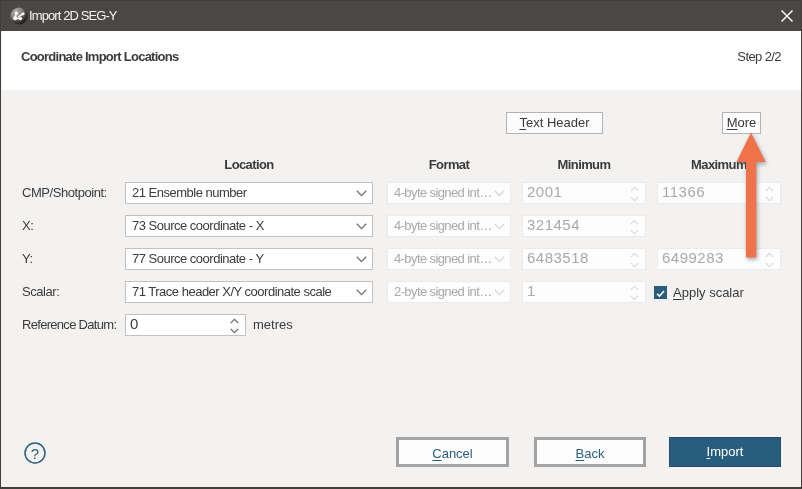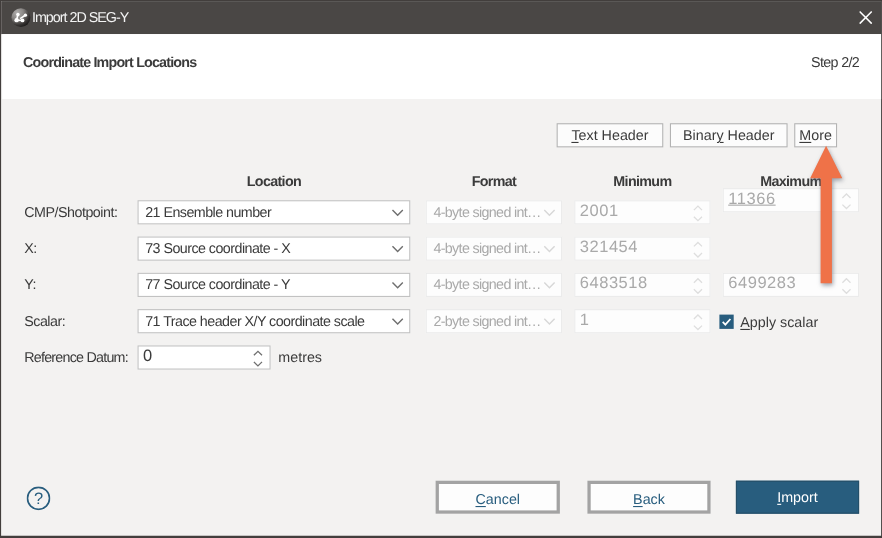--- a/index.html
+++ b/index.html
@@ -69,21 +69,20 @@
         <line x1="11.5" y1="0.5" x2="0.5" y2="11.5"></line>
       </g>
     </svg>
   </div>
   <div id="band">
     <div id="htitle">Coordinate Import Locations</div>
     <div id="step">Step 2/2</div>
   </div>
 
   <div class="topbtn" style="left:505px;top:111px;width:97px;"><span class="u">T</span>ext Header</div>
-  <div class="topbtn" style="left:608px;top:111px;width:107px;">Binar<span class="u">y</span> Header</div>
   <div class="topbtn" style="left:721px;top:111px;width:39px;"><span class="u">M</span>ore</div>
 
   <div class="colhead" style="left:124px;width:248px;">Location</div>
   <div class="colhead" style="left:386px;width:124px;">Format</div>
   <div class="colhead" style="left:521px;width:124px;">Minimum</div>
   <div class="colhead" style="left:656px;width:124px;">Maximum</div>
 
   <div class="lbl" style="top:181px;">CMP/Shotpoint:</div>
   <div class="lbl" style="top:214px;">X:</div>
   <div class="lbl" style="top:247px;">Y:</div>
@@ -98,21 +97,21 @@
     <svg class="ch" width="11" height="7" viewBox="0 0 11 7">
         <polyline points="0.8,0.8 5.5,5.6 10.2,0.8" fill="none" stroke="#d7d7d7" stroke-width="1.3"></polyline>
       </svg></div>
   <div class="spin dis" style="left:521px;top:181px;width:124px;">2001
     <svg class="ud" width="9" height="16" viewBox="0 0 9 16">
         <g fill="none" stroke="#dedede" stroke-width="1.2">
           <polyline points="0.8,5 4.5,1.4 8.2,5"></polyline>
           <polyline points="0.8,11 4.5,14.6 8.2,11"></polyline>
         </g>
       </svg></div>
-  <div class="spin dis" style="left:656px;top:170px;width:124px;text-decoration:underline;">11366
+  <div class="spin dis" style="left:656px;top:181px;width:124px;">11366
     <svg class="ud" width="9" height="16" viewBox="0 0 9 16">
         <g fill="none" stroke="#dedede" stroke-width="1.2">
           <polyline points="0.8,5 4.5,1.4 8.2,5"></polyline>
           <polyline points="0.8,11 4.5,14.6 8.2,11"></polyline>
         </g>
       </svg></div>
 
   <div class="combo" style="left:124px;top:214px;width:248px;">73 Source coordinate - X
     <svg class="ch" width="11" height="7" viewBox="0 0 11 7">
         <polyline points="0.8,0.8 5.5,5.6 10.2,0.8" fill="none" stroke="#6f6f6f" stroke-width="1.3"></polyline>

